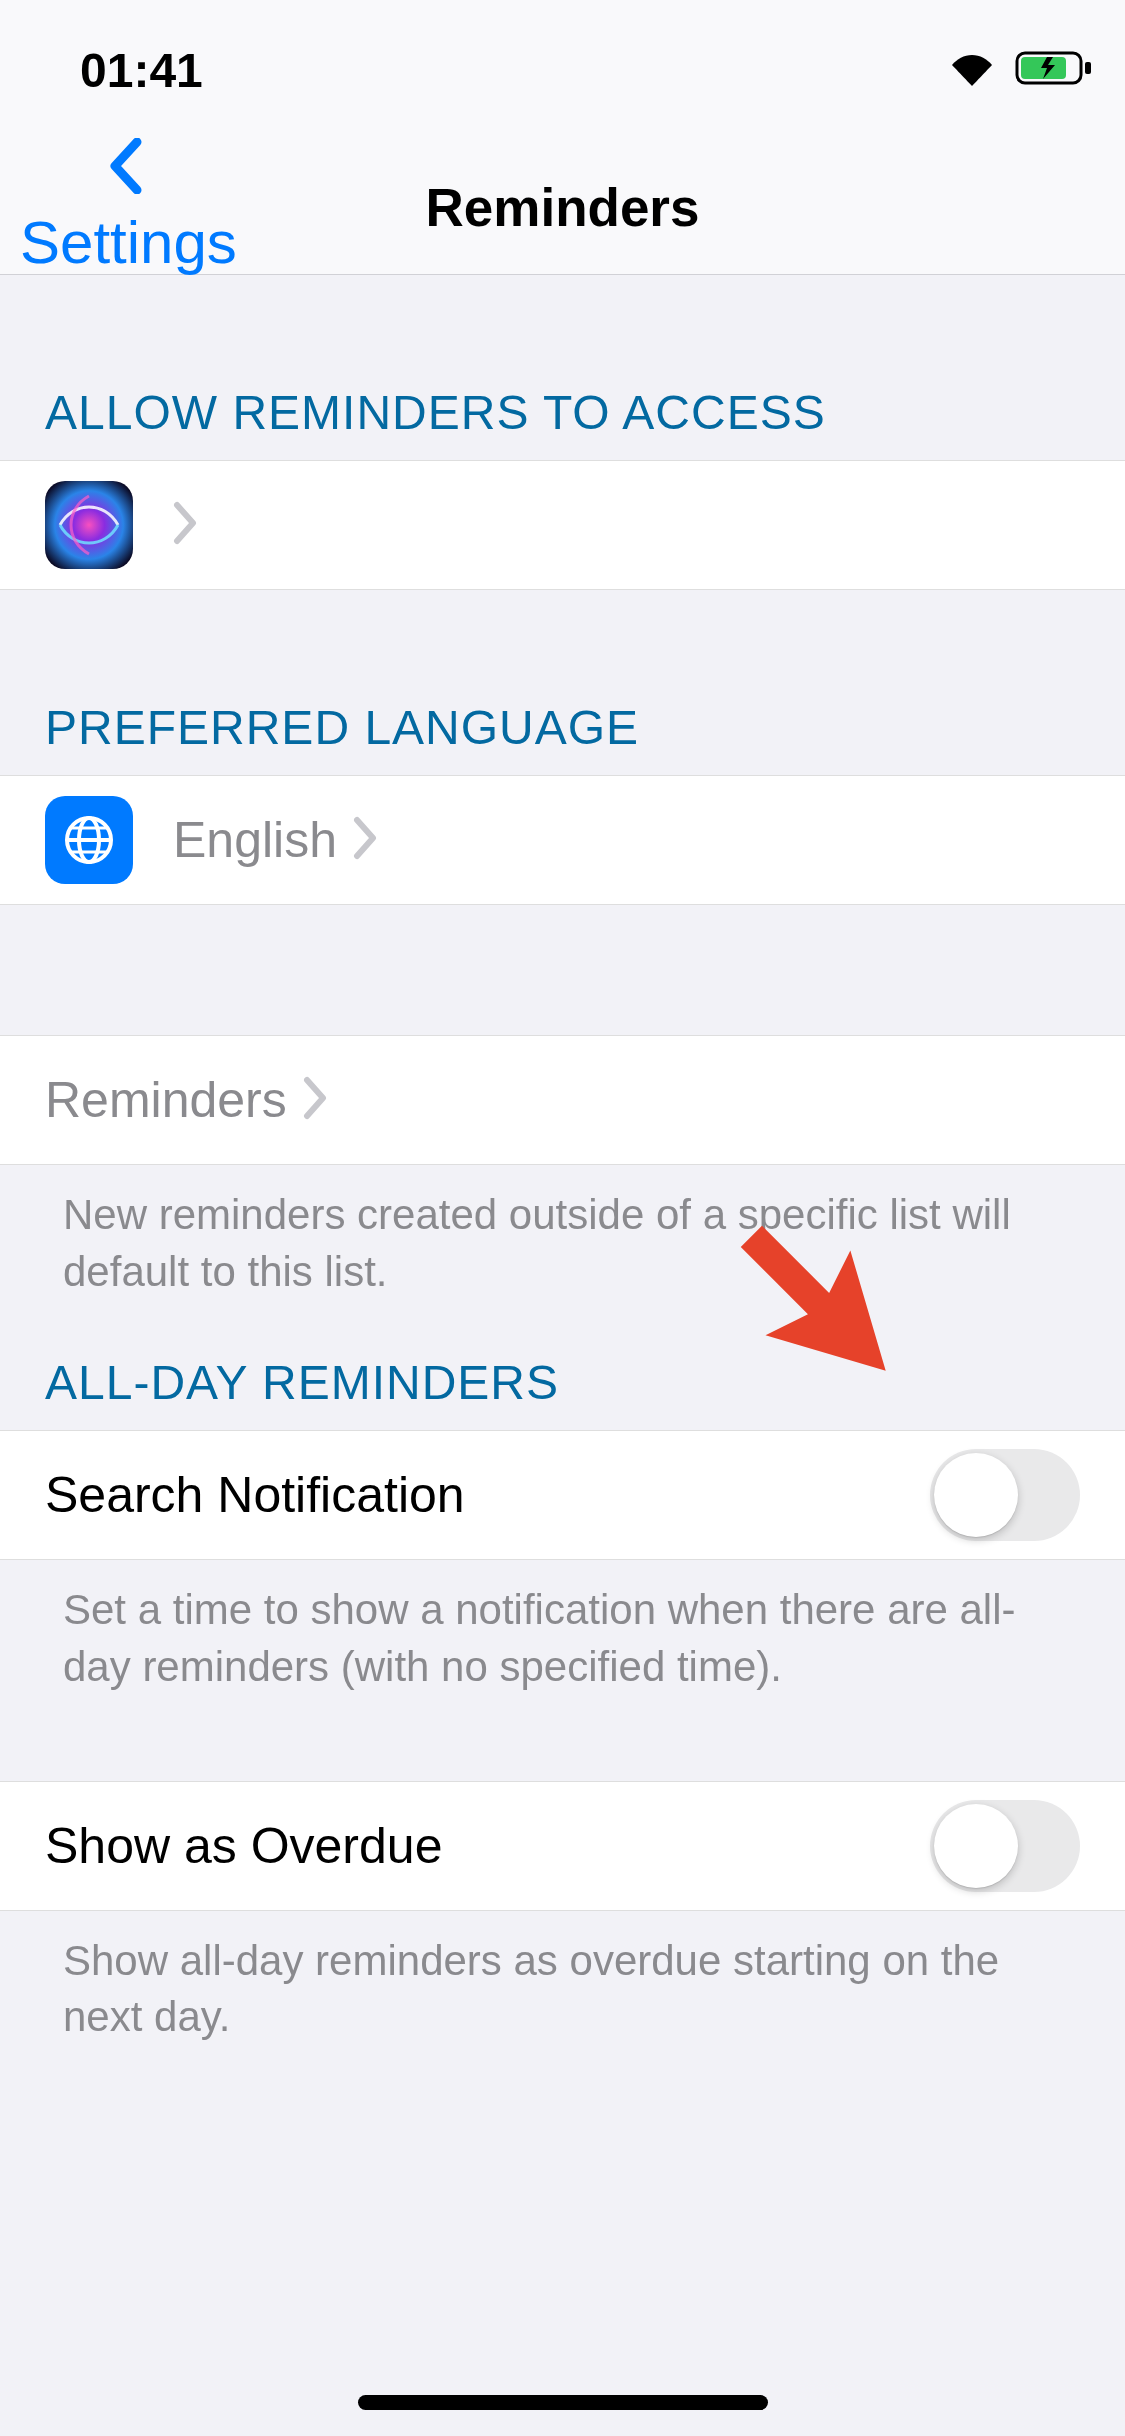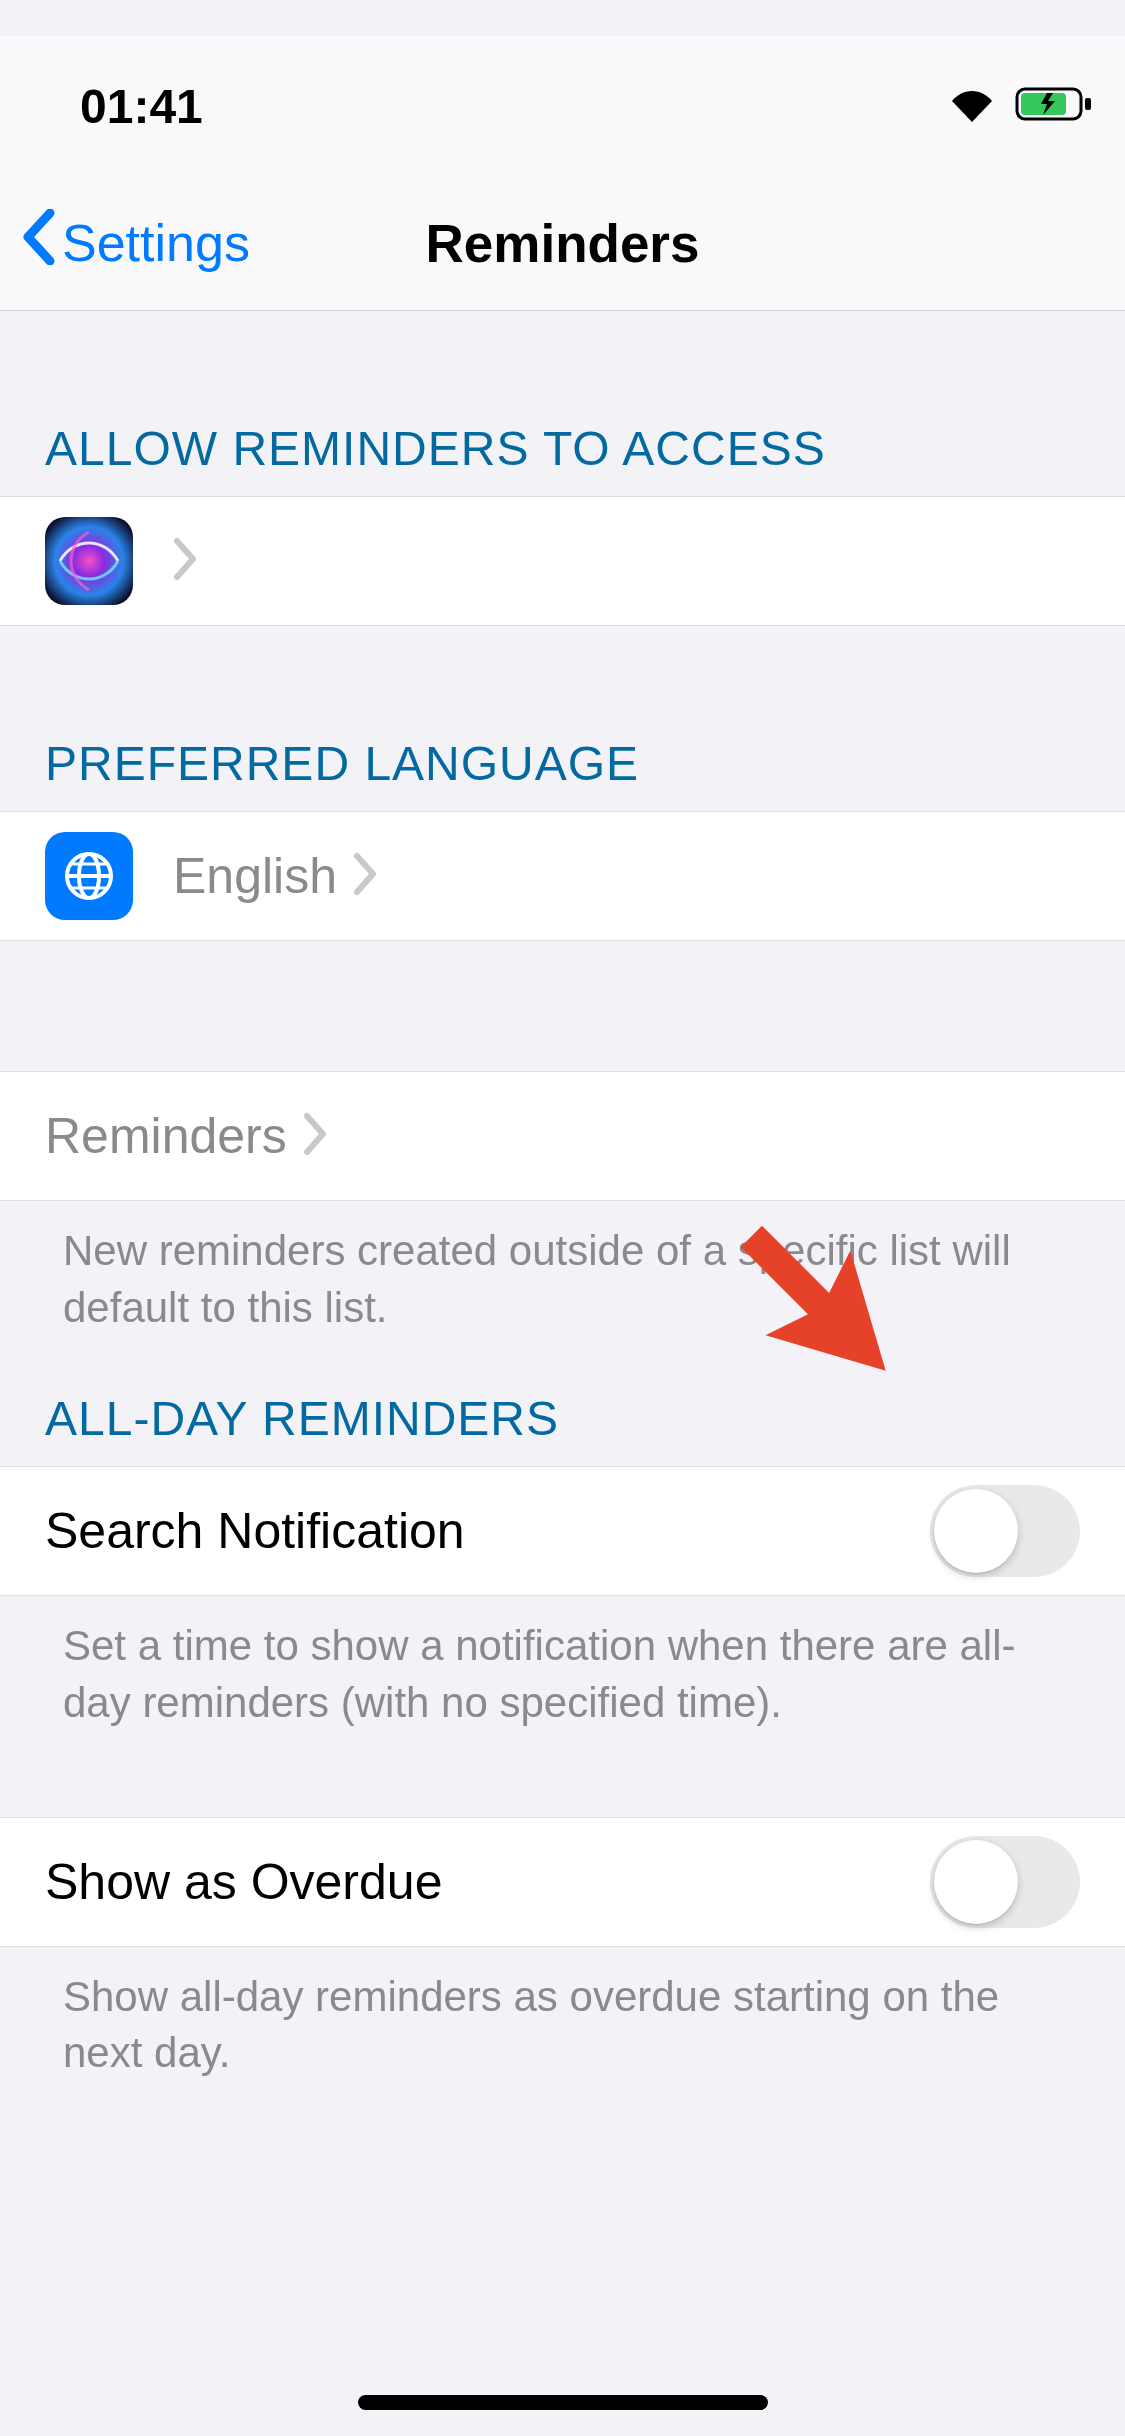--- a/index.html
+++ b/index.html
@@ -12,21 +12,20 @@
   }
 
   
   .status-bar {
     height: 140px;
     display: flex;
     align-items: center;
     justify-content: space-between;
     padding: 0 32px 0 80px;
     background: #f9f9fb;
-    margin-top: 36px;
   }
   .status-time {
     font-size: 48px;
     font-weight: 600;
   }
   .status-icons {
     display: flex;
     align-items: center;
     gap: 18px;
   }
@@ -39,21 +38,22 @@
     position: relative;
     border-bottom: 1px solid #d1d1d6;
     background: #f9f9fb;
   }
   .back-btn {
     display: flex;
     align-items: center;
     position: absolute;
     left: 20px;
     color: #007aff;
-    font-size: 52px;
+    font-size: 60px;
+    flex-direction: column;
   }
   .back-chevron { margin-right: 6px; }
   .nav-title {
     margin: 0 auto;
     font-size: 53px;
     font-weight: 600;
   }
 
   .section-header {
     font-size: 48px;

